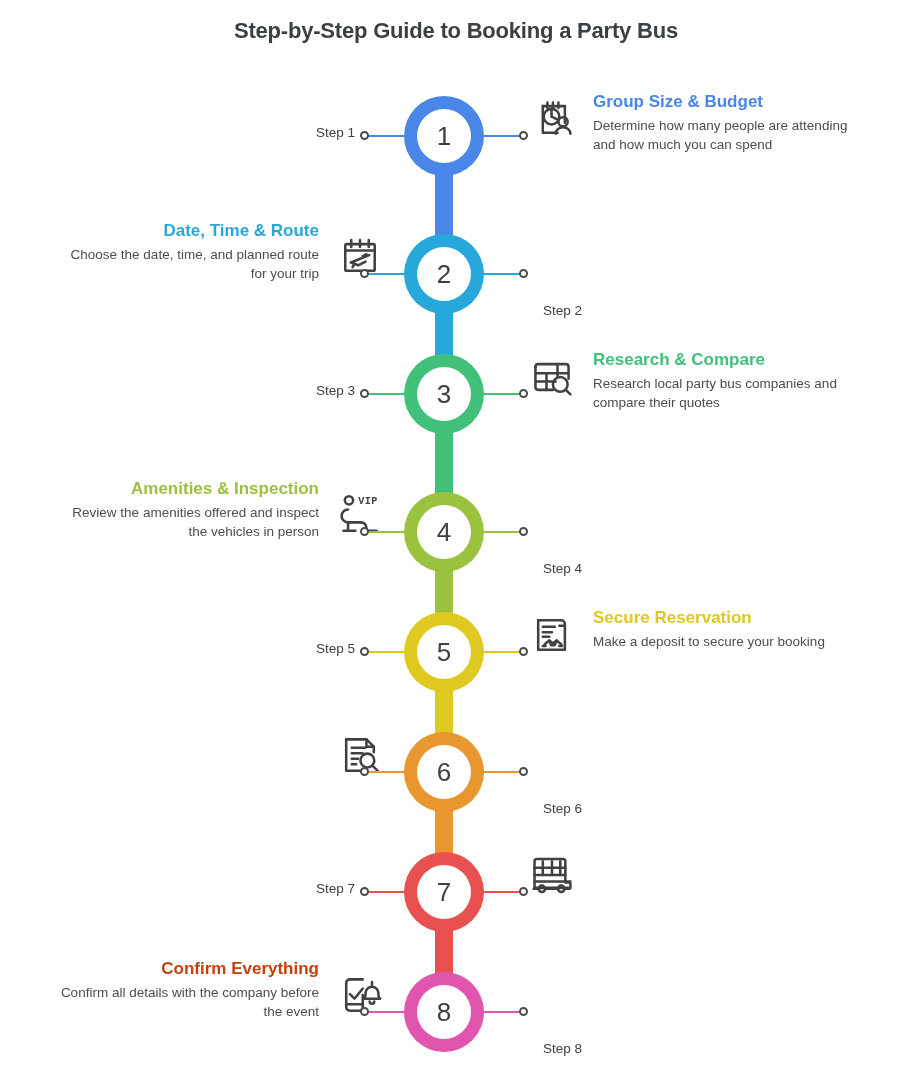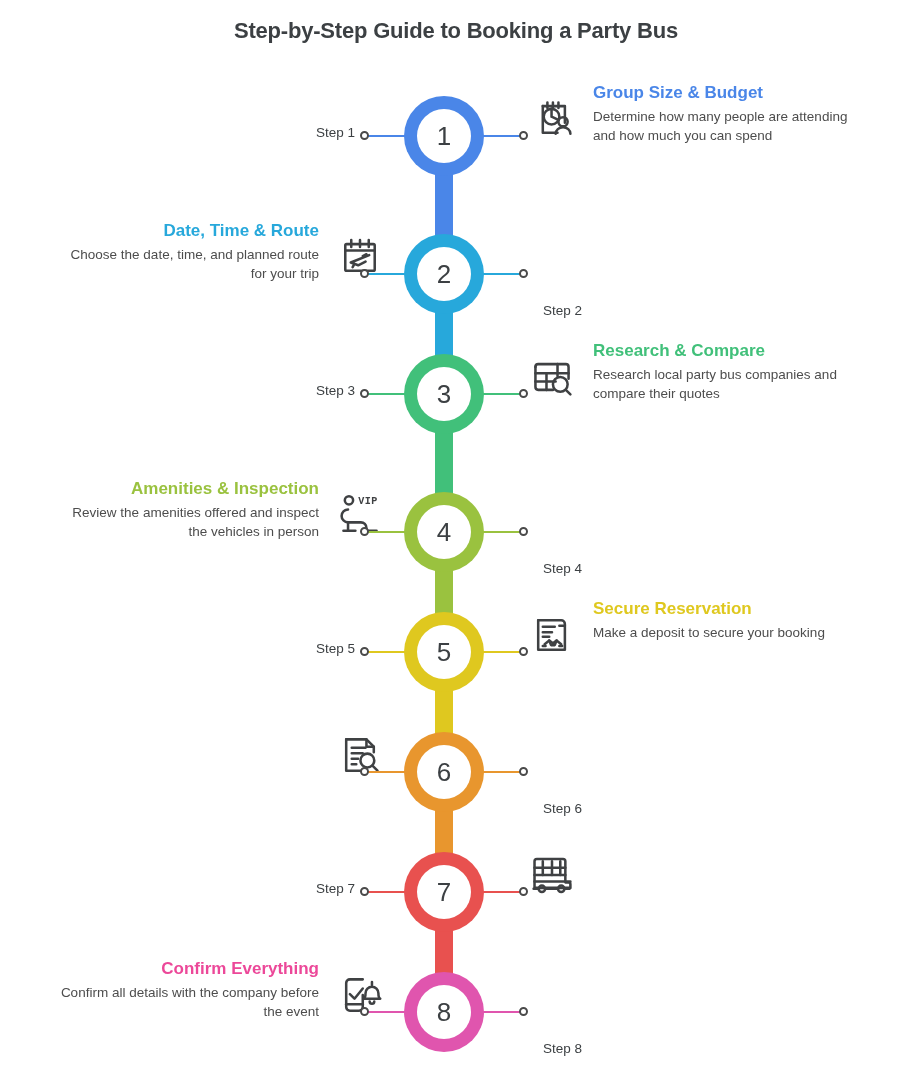--- a/index.html
+++ b/index.html
@@ -112,21 +112,21 @@
   .content .icon {
     position: absolute;
     top: 14px;
     width: 46px;
     height: 46px;
   }
   .content.right .icon { left: 0px; }
   .content.left  .icon { right: 0px; }
 
   .content .texts { }
-  .content.right .texts { margin-left: 64px; }
+  .content.right .texts { margin-left: 64px; margin-top: 9px; }
   .content.left  .texts { margin-right: 64px; }
 
   .heading {
     font-size: 17px;
     font-weight: bold;
     line-height: 1.25;
     margin-bottom: 5px;
   }
   .body {
     font-size: 13.5px;
@@ -341,20 +341,20 @@
             <svg id="ico-phone-check-bell-icon" viewBox="0 0 100 100" aria-hidden="true">
     <path class="ico" d="M56 16 H28 a8 8 0 0 0-8 8 V76 a8 8 0 0 0 8 8 H48 a8 8 0 0 0 8-8 V50"></path>
     <path class="ico" d="M20 70 H56"></path>
     <path class="ico" d="M28 48 L38 58 L56 36"></path>
     <path class="ico" d="M62 46 a14 14 0 0 1 28 0 c0 10 4 12 4 12 H58 s4-2 4-12 Z"></path>
     <path class="ico" d="M71 64 a5 5 0 0 0 10 0"></path>
     <path class="ico" d="M76 28 V22"></path>
   </svg>
           </div>
           <div class="texts">
-            <div class="heading" style="color: #ec4899;">Confirm Everything</div>
+            <div class="heading" style="color: #c2410c;">Confirm Everything</div>
             <div class="body">Confirm all details with the company before the event</div>
           </div>
         </div>
       </div>
     </div>
 
 </div>
 
 </body></html>

